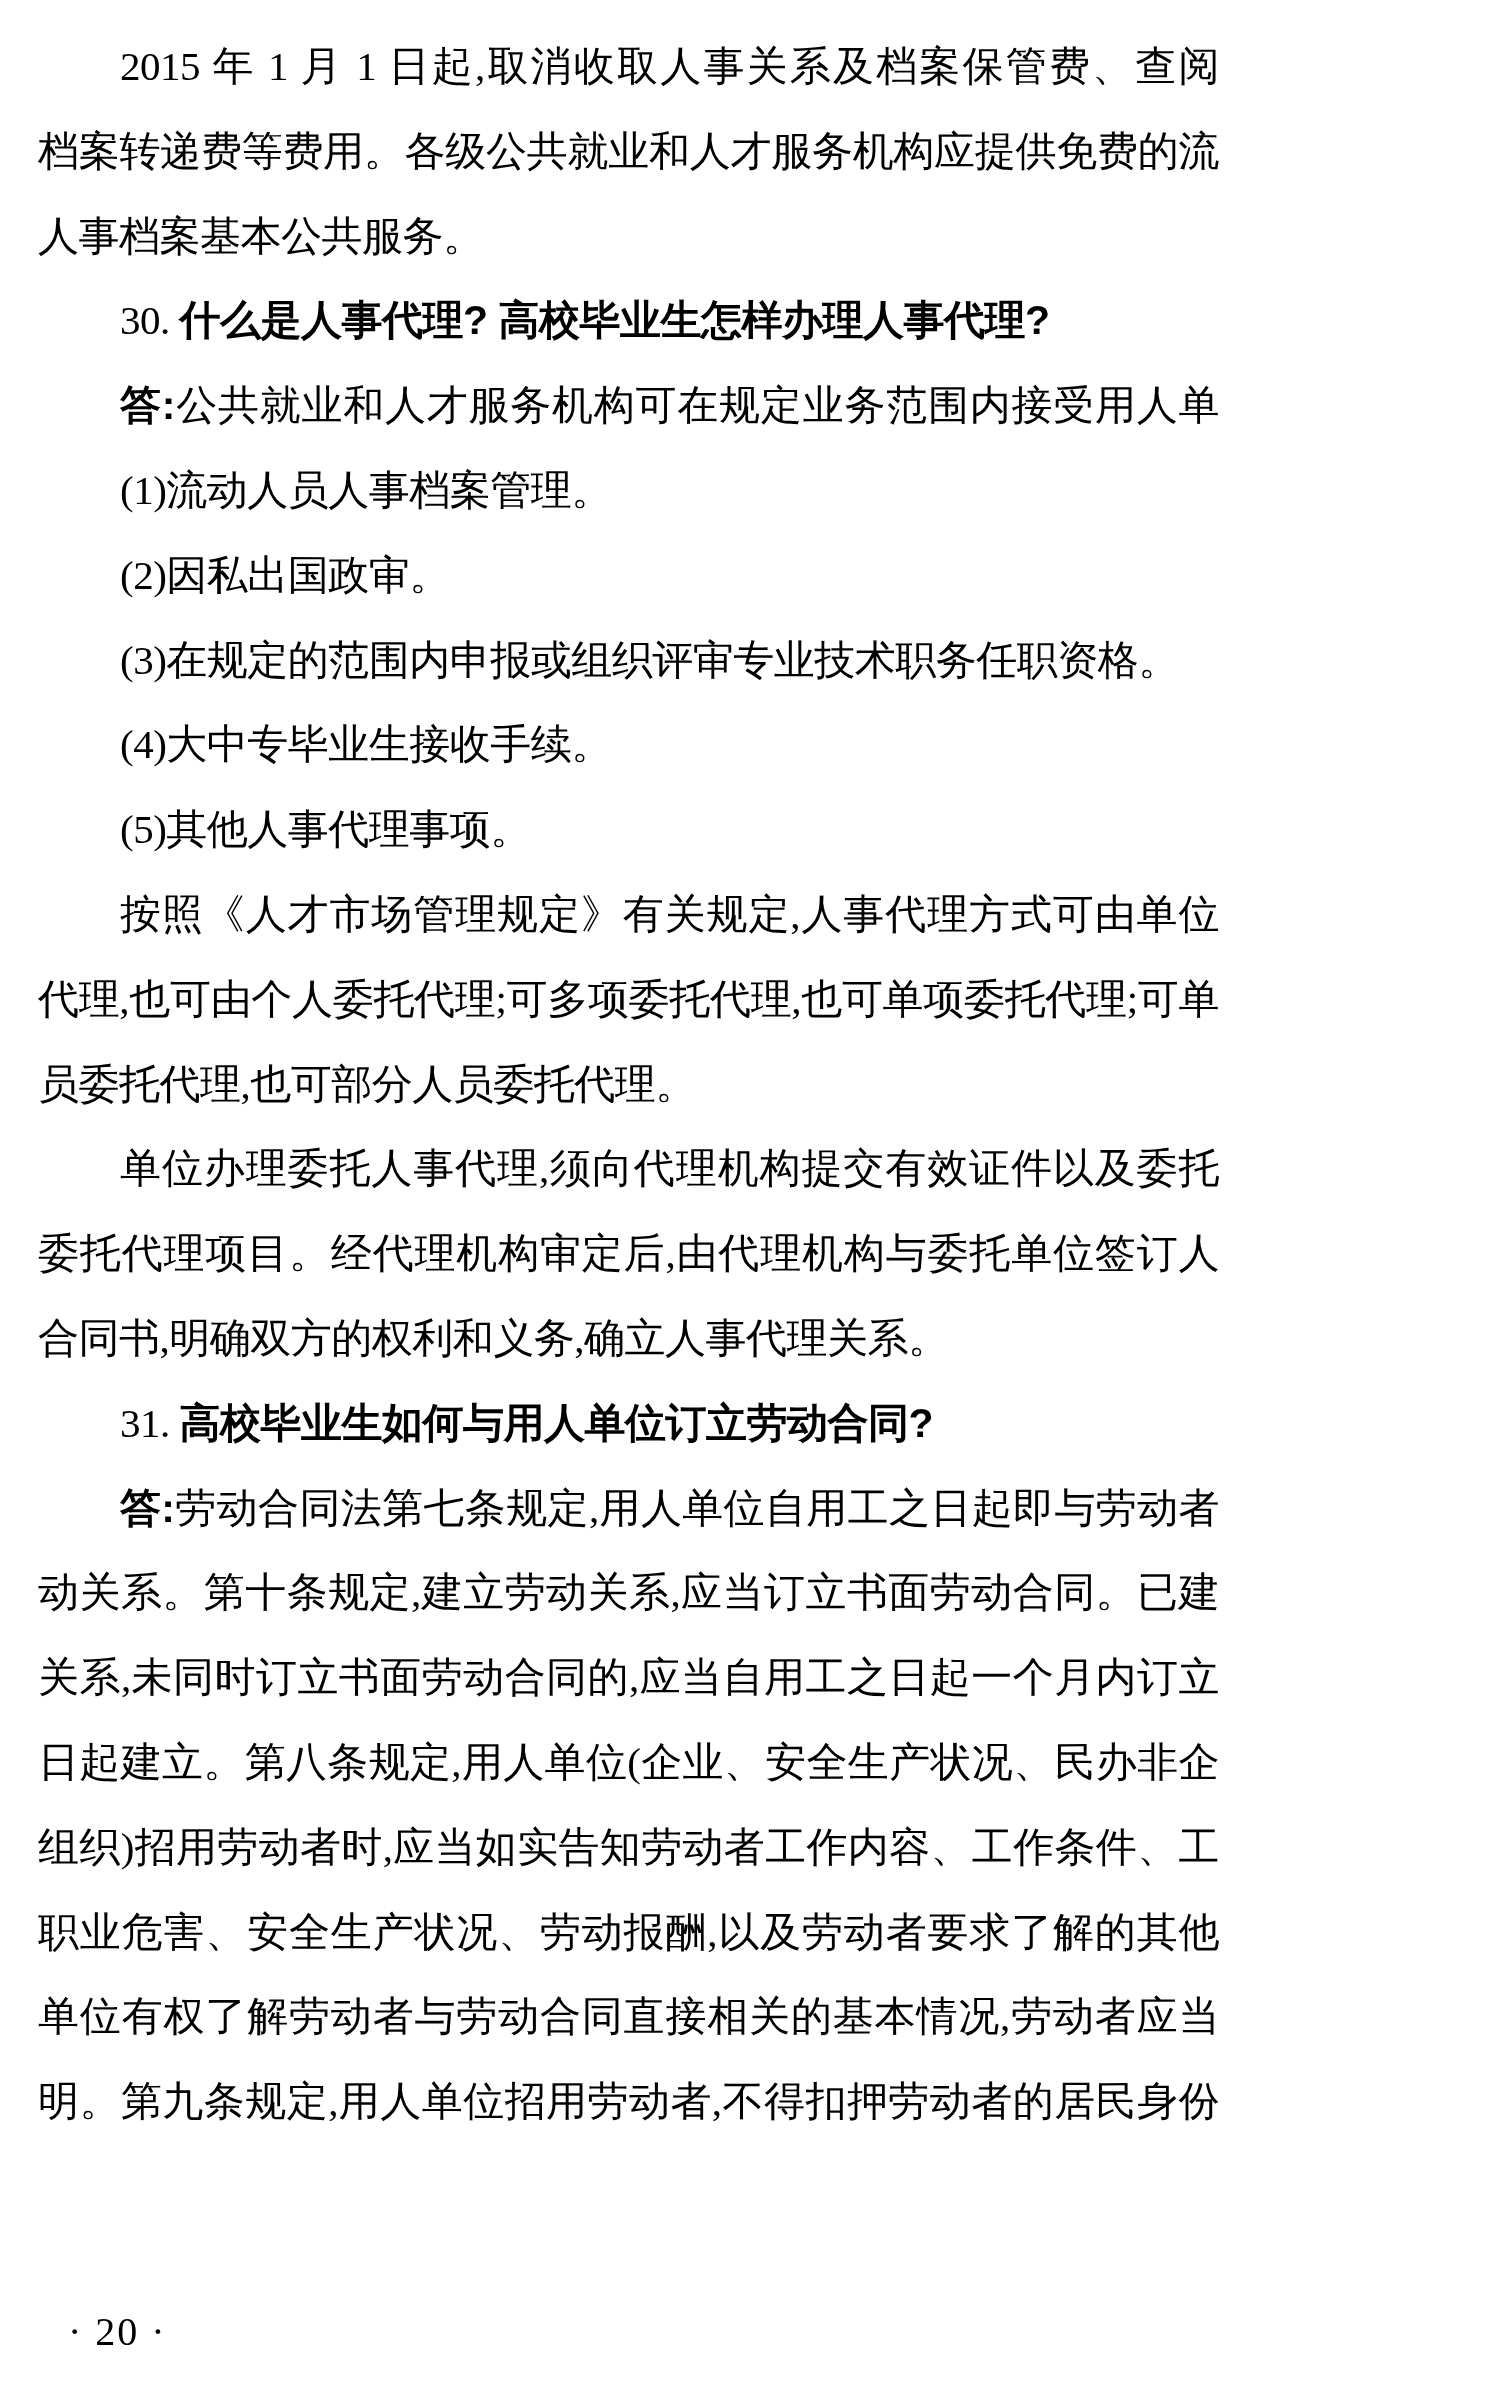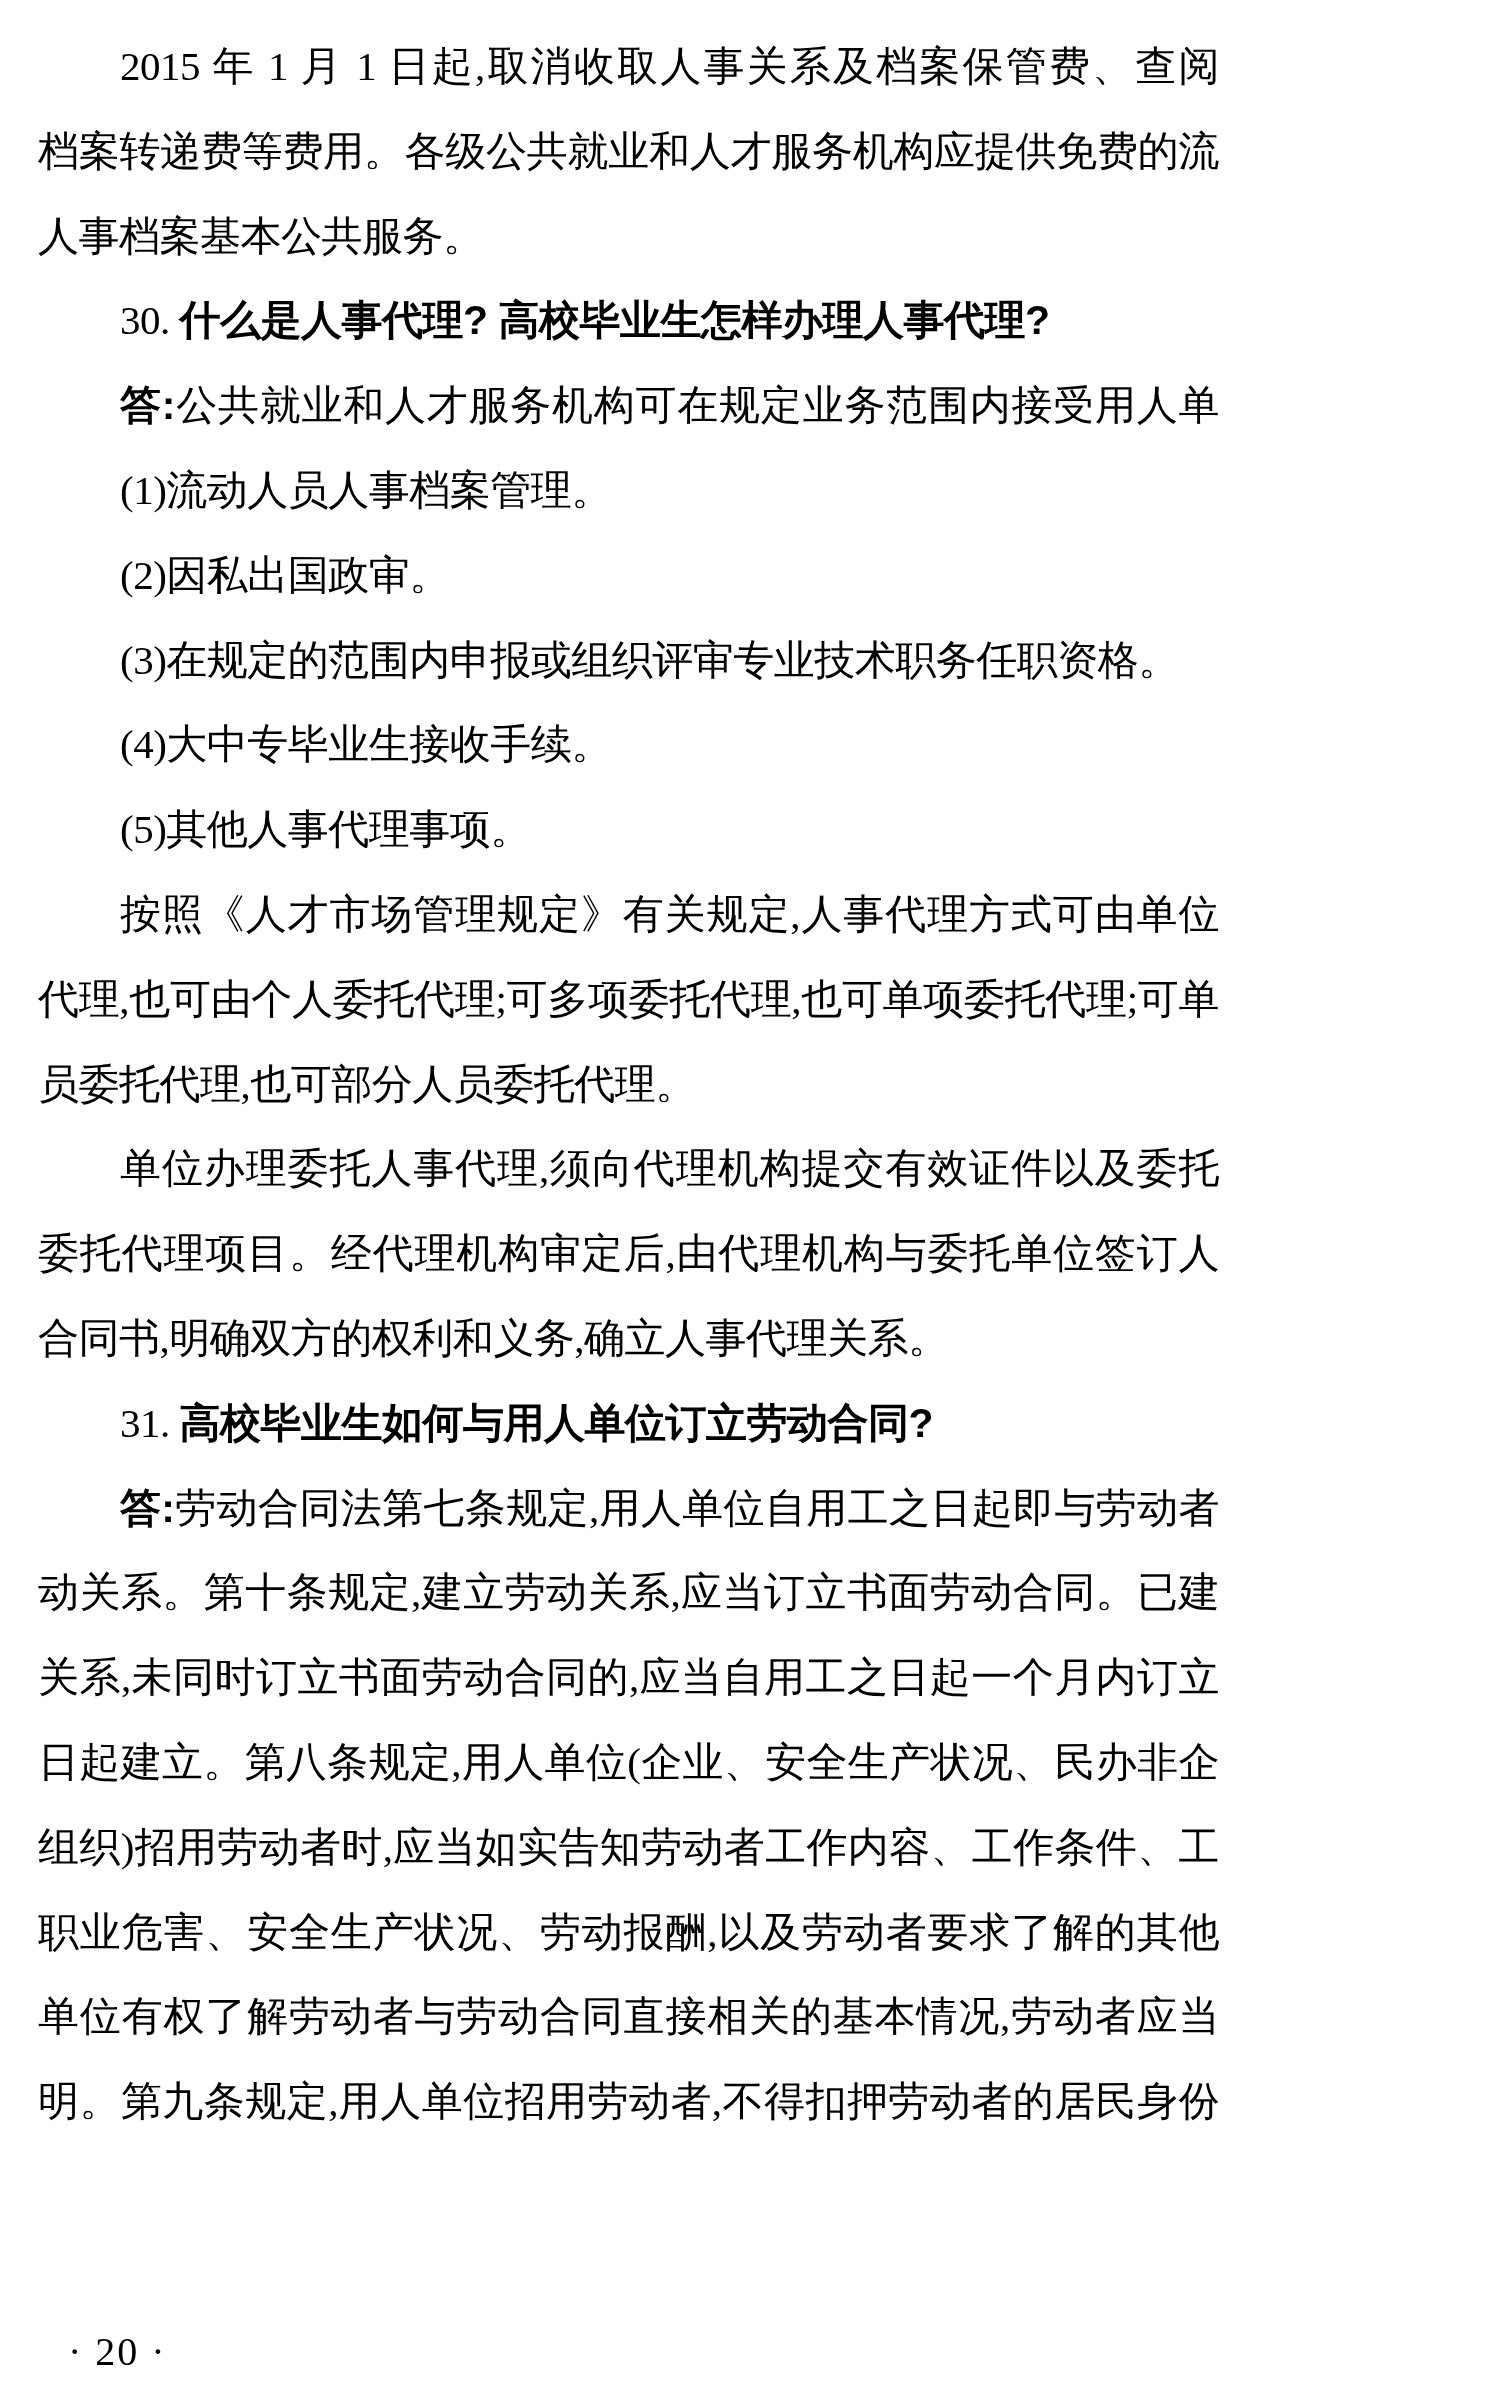--- a/index.html
+++ b/index.html
@@ -46,21 +46,20 @@
     font-weight: 700;
   }
   .footer {
     position: absolute;
     left: 68px;
     top: 2308px;
     font-size: 40px;
     line-height: 48px;
     letter-spacing: 2px;
     color: #000000;
-    margin-top: 20px;
   }
 </style>
 </head>
 <body>
 
 <div class="page">
   <div class="doc-body">
       <div class="line indent stretch"><span class="seg-n">2015 年 1 月 1 日起,取消收取人事关系及档案保管费、查阅费、证明费、</span></div>
       <div class="line stretch"><span class="seg-n">档案转递费等费用。各级公共就业和人才服务机构应提供免费的流动人员</span></div>
       <div class="line"><span class="seg-n">人事档案基本公共服务。</span></div>

